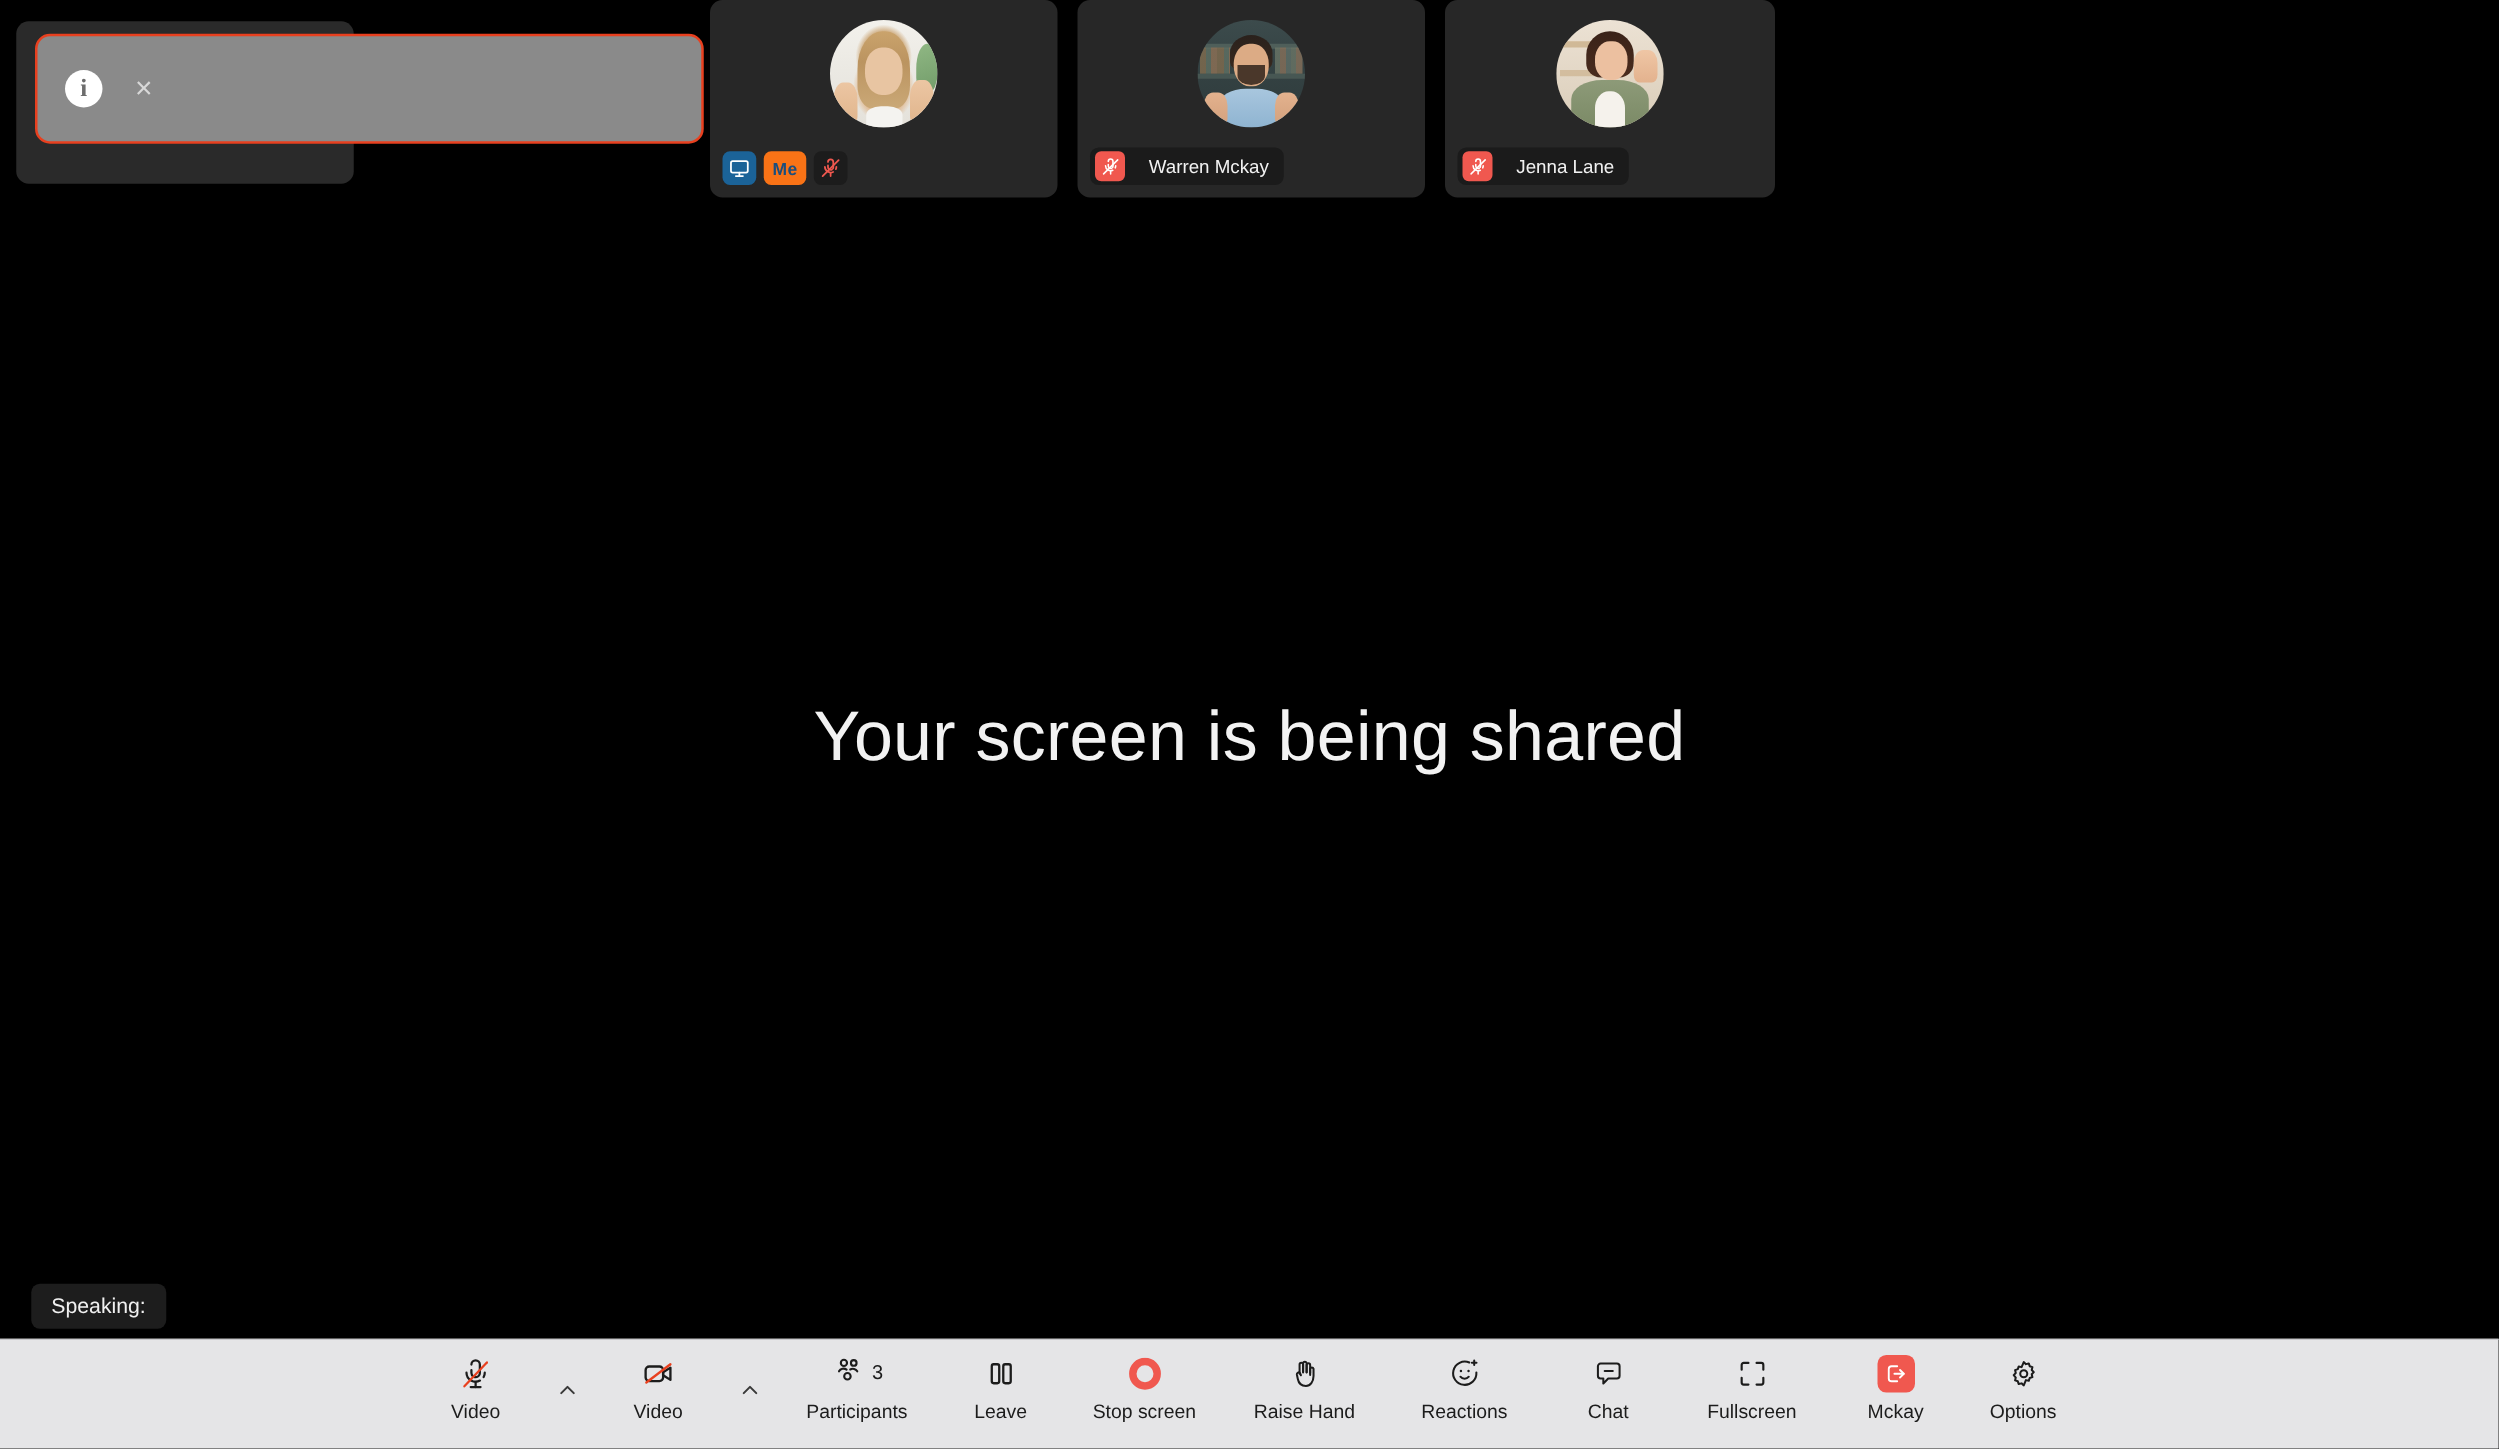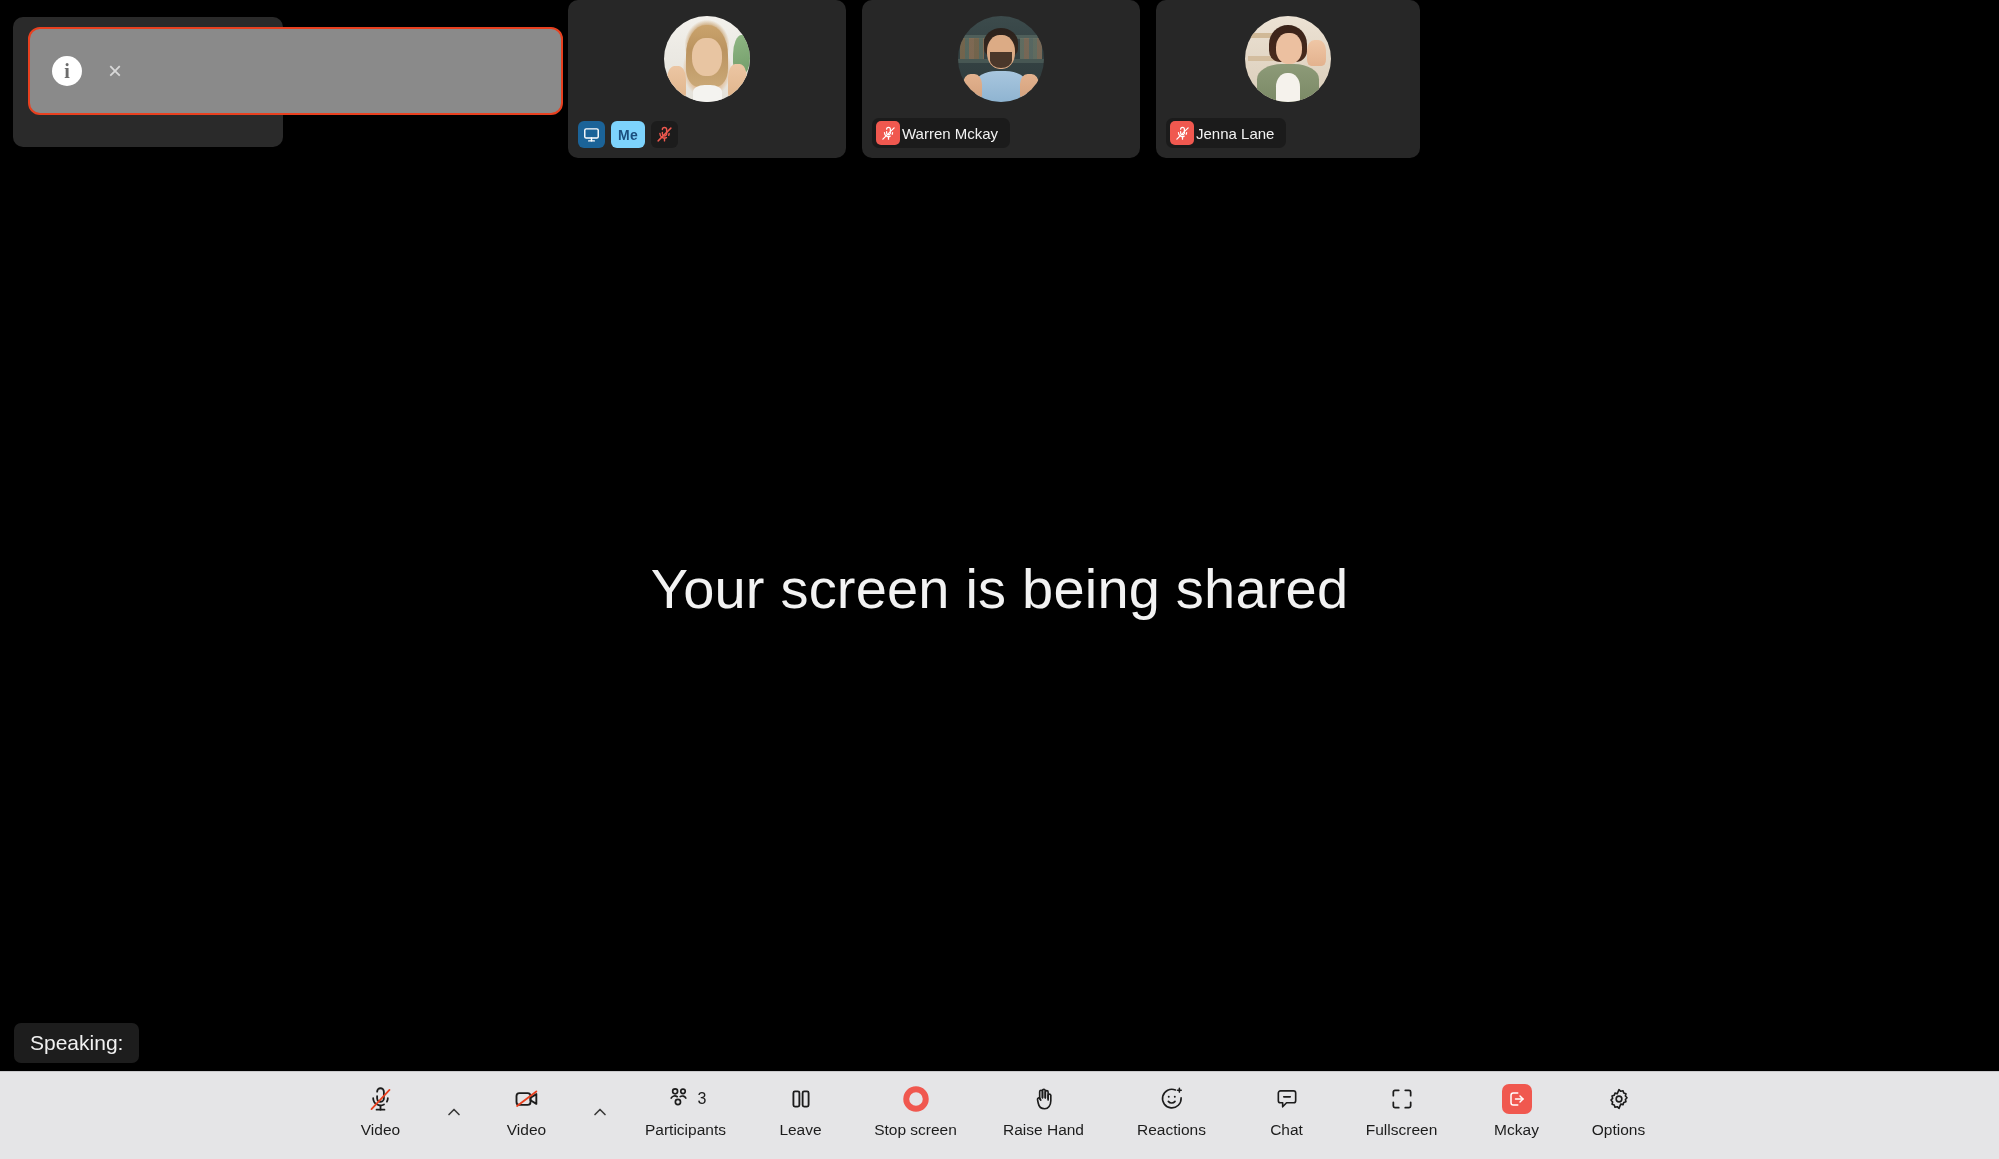--- a/index.html
+++ b/index.html
@@ -149,37 +149,37 @@
     width: 27px;
     height: 27px;
     border-radius: 6px;
     display: flex;
     align-items: center;
     justify-content: center;
     flex: 0 0 auto;
   }
   .badge-share { background: #1b6398; }
   .badge-me {
-    background: #7dd3fc;
+    background: #f97316;
     color: #1b4e7d;
     font-size: 14px;
     font-weight: 700;
     width: 34px;
     letter-spacing: .2px;
   }
   .badge-mute-dark { background: #1c1c1c; }
 
   .name-pill {
     position: absolute;
     left: 10px;
     bottom: 10px;
     height: 30px;
     display: flex;
     align-items: center;
-    gap: 2px;
+    gap: 19px;
     background: #1b1b1b;
     border-radius: 7px;
     padding: 0 12px 0 4px;
   }
   .name-pill .pill-mic {
     width: 24px;
     height: 24px;
     border-radius: 5px;
     background: #f0584f;
     display: flex;
@@ -255,25 +255,25 @@
     color: #f2f2f2;
     font-size: 56px;
     font-weight: 400;
     letter-spacing: .2px;
     margin-top: -60px;
   }
 
   
   .speaking-pill {
     position: absolute;
-    left: 14px;
+    left: 25px;
     bottom: 96px;
     background: #1d1d1d;
     color: #f0f0f0;
-    font-size: 21px;
+    font-size: 17px;
     border-radius: 7px;
     padding: 8px 16px;
     z-index: 10;
   }
 
   
   .toolbar {
     position: absolute;
     left: 0;
     right: 0;

